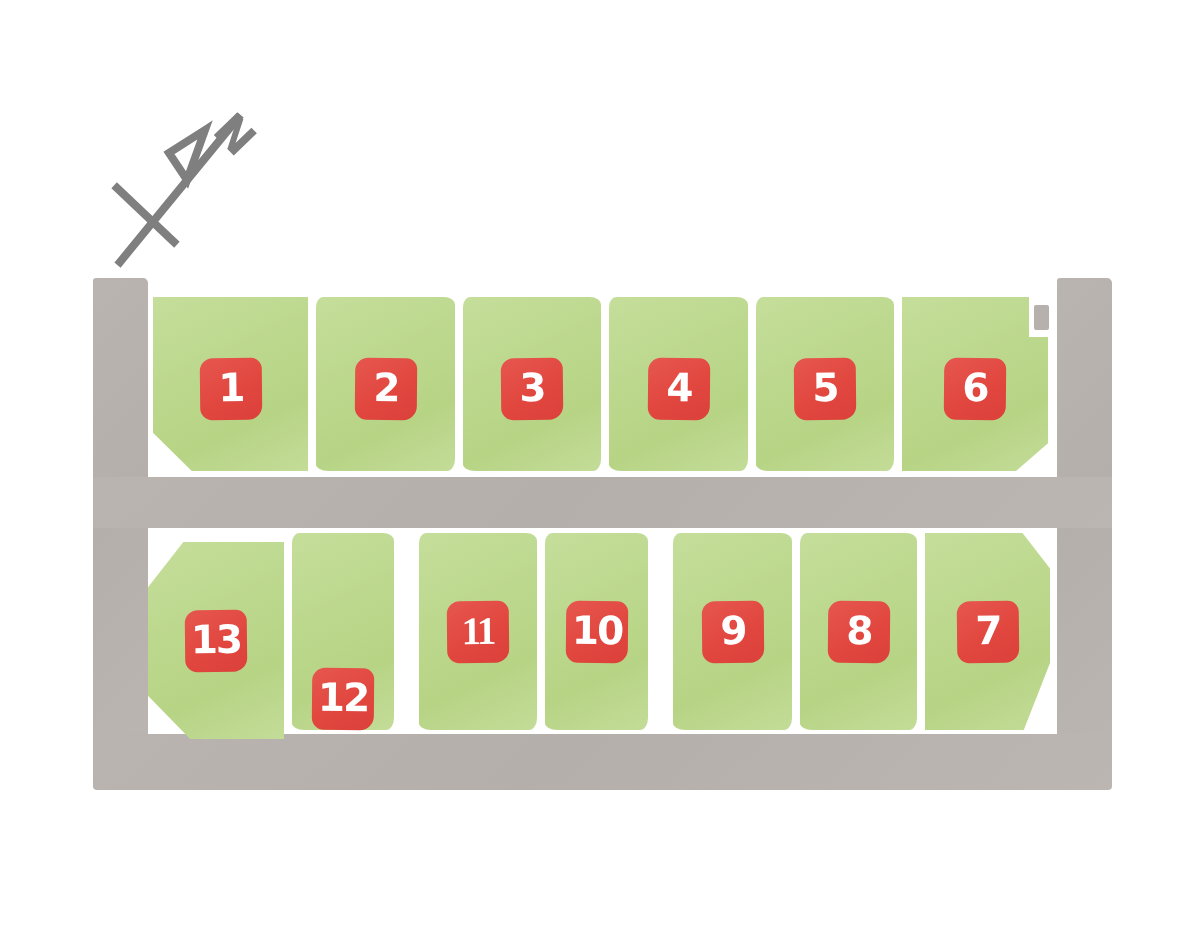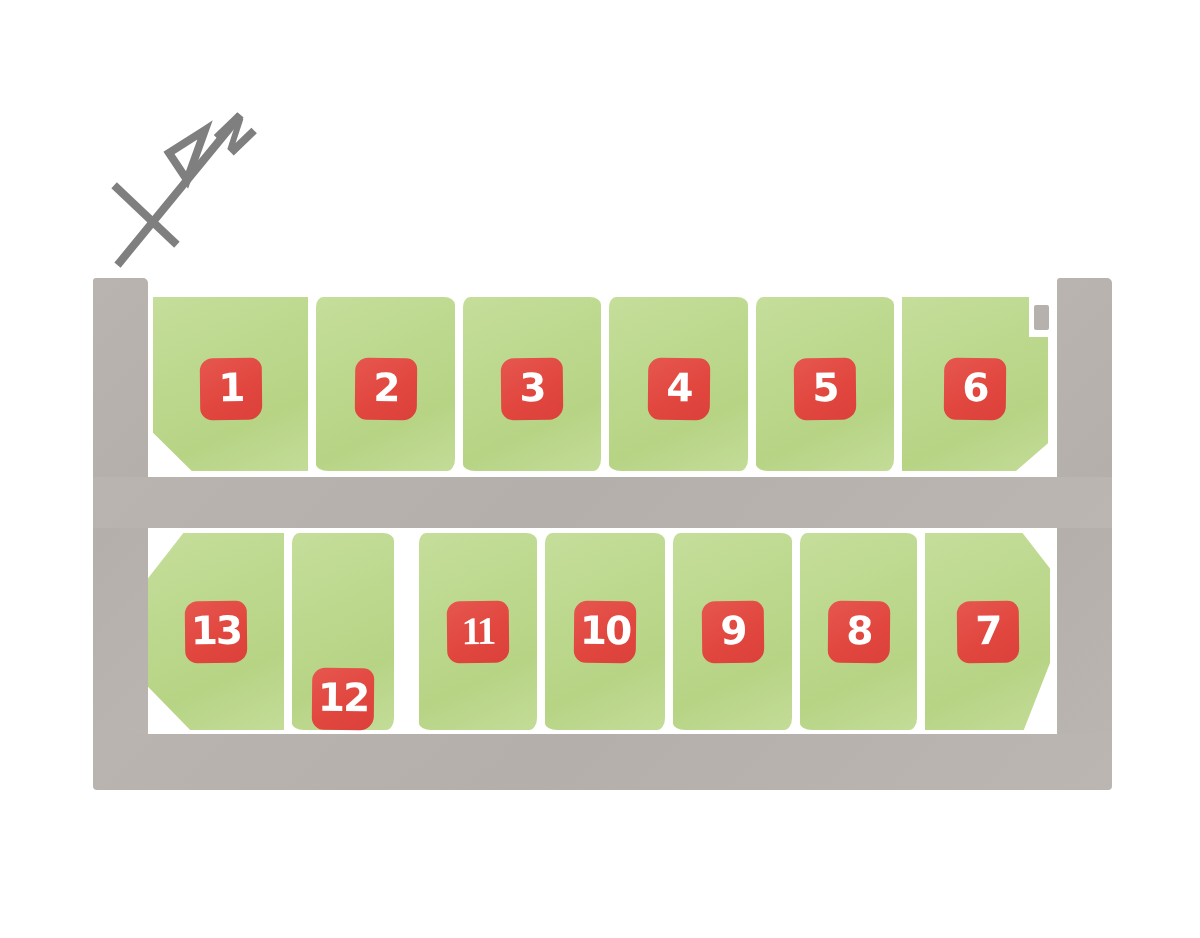--- a/index.html
+++ b/index.html
@@ -50,24 +50,24 @@
   #lot-1  { left: 153px; width: 155px;
             clip-path: polygon(0 0, 100% 0, 100% 100%, 25% 100%, 0 78%); border-radius: 0; }
   #lot-2  { left: 316px; width: 139px; }
   #lot-3  { left: 463px; width: 138px; }
   #lot-4  { left: 609px; width: 139px; }
   #lot-5  { left: 756px; width: 138px; }
   #lot-6  { left: 902px; width: 146px;
             clip-path: polygon(0 0, 87% 0, 87% 23%, 100% 23%, 100% 84%, 78% 100%, 0 100%); border-radius: 0; }
 
   #lot-13 { left: 148px; width: 136px;
-            clip-path: polygon(26% 0, 100% 0, 100% 100%, 31% 100%, 0 78%, 0 23%); border-radius: 0; }
+            clip-path: polygon(26% 0, 100% 0, 100% 100%, 31% 100%, 0 78%, 0 23%); border-radius: 0; margin-top: 9px; }
   #lot-12 { left: 292px; width: 102px; align-items: flex-end; }
   #lot-11 { left: 419px; width: 118px; font-family: Liberation Serif, serif; }
-  #lot-10 { left: 545px; width: 120px; }
+  #lot-10 { left: 545px; width: 103px; }
   #lot-9  { left: 673px; width: 119px; }
   #lot-8  { left: 800px; width: 117px; }
   #lot-7  { left: 925px; width: 125px;
             clip-path: polygon(0 0, 78% 0, 100% 18%, 100% 66%, 79% 100%, 0 100%); border-radius: 0; }
 
   
   .lot-marker {
     width: 62px; height: 62px;
     background: linear-gradient(150deg, #e6574f 0%, #e1473f 55%, #db413a 100%);
     border-radius: 13px 11px 14px 12px;

